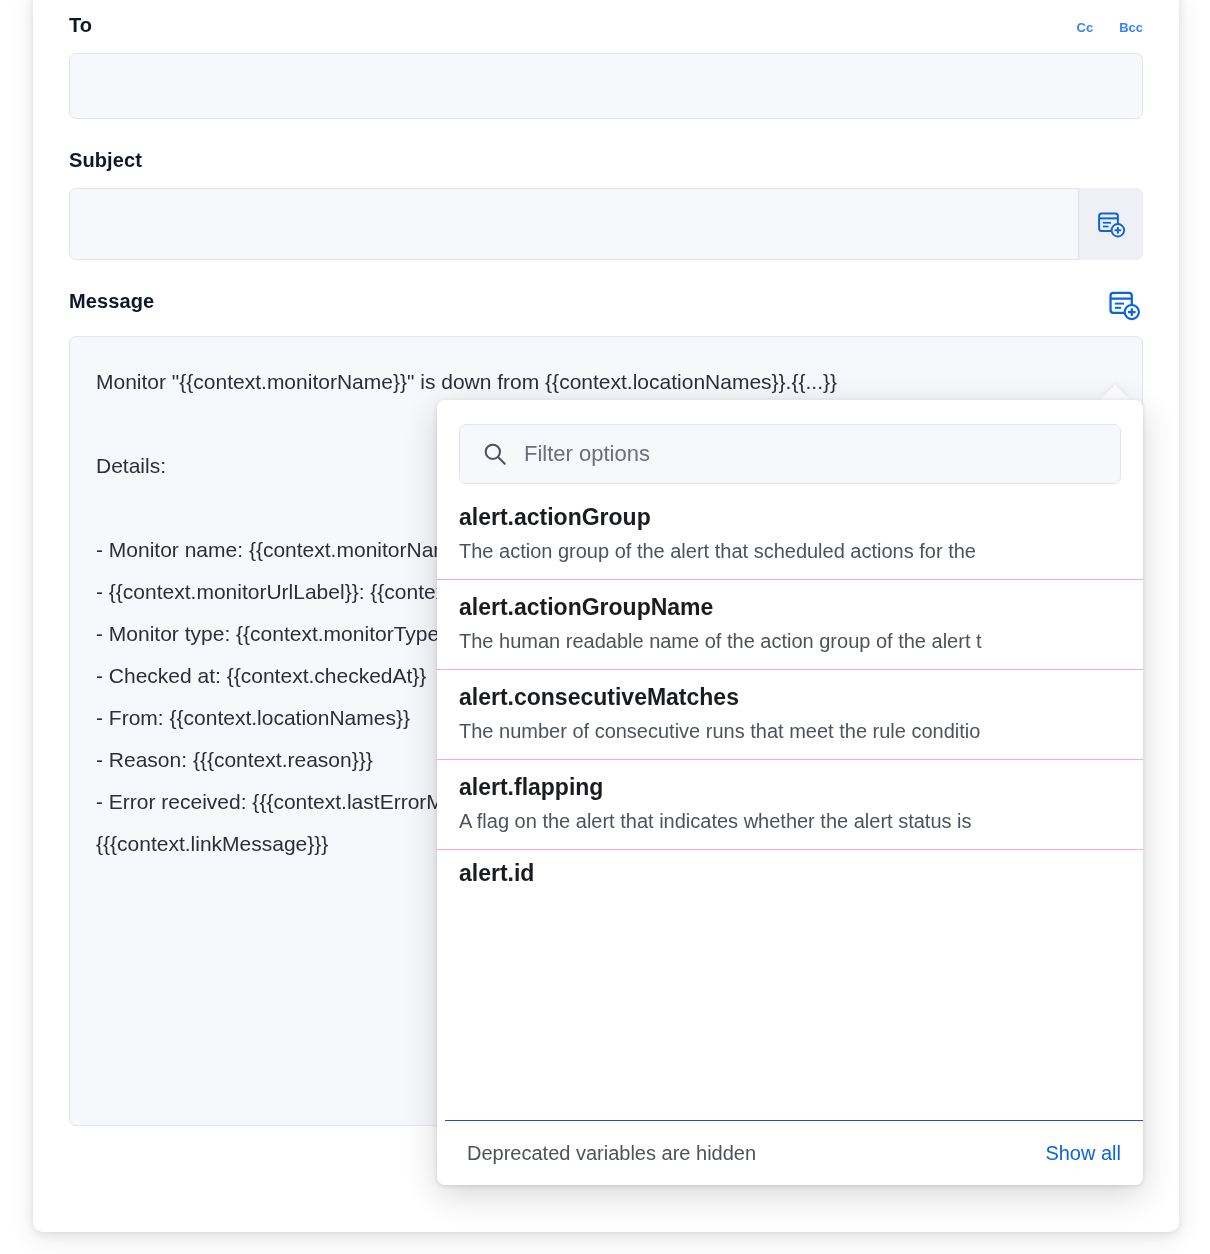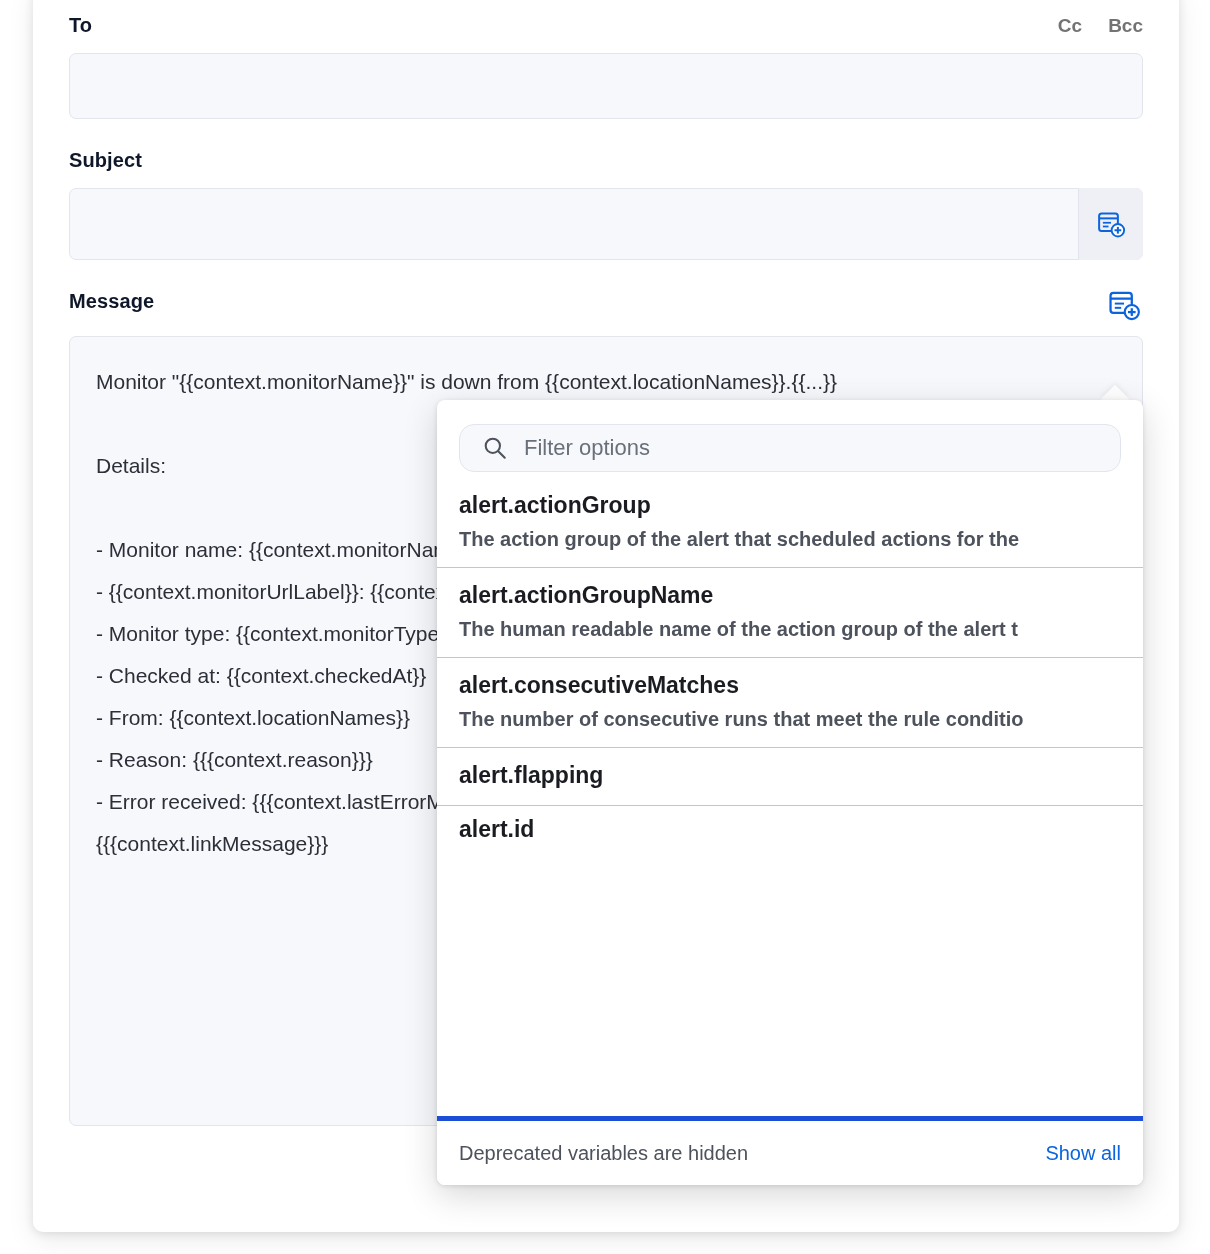--- a/index.html
+++ b/index.html
@@ -41,22 +41,22 @@
     font-size: 20px;
     font-weight: bold;
     color: #0f172a;
     letter-spacing: 0.1px;
   }
   .link-group {
     display: flex;
     gap: 26px;
   }
   .link {
-    color: #737373;
-    font-size: 19px;
+    color: #3b82f6;
+    font-size: 13px;
     font-weight: bold;
     cursor: pointer;
   }
 
   .input-box {
     background: #f7f8fc;
     border: 1px solid #e3e5ee;
     border-radius: 7px;
     box-sizing: border-box;
     width: 100%;
@@ -156,24 +156,24 @@
     height: 20px;
     background: #ffffff;
     transform: rotate(45deg);
     box-shadow: -2px -2px 5px rgba(0,0,0,0.05);
   }
   .filter-wrap {
     padding: 24px 22px 14px 22px;
   }
   .filter-box {
     position: relative;
-    height: 48px;
+    height: 60px;
     background: #f7f8fc;
     border: 1px solid #e3e5ee;
-    border-radius: 15px;
+    border-radius: 7px;
     display: flex;
     align-items: center;
     padding-left: 62px;
     box-sizing: border-box;
   }
   .filter-box input {
     border: 0;
     outline: none;
     background: transparent;
     font-size: 22px;
@@ -207,37 +207,37 @@
     font-weight: bold;
     color: #1a1c21;
     white-space: nowrap;
   }
   .opt-desc {
     margin-top: 9px;
     font-size: 20px;
     color: #4d525c;
     white-space: nowrap;
     overflow: hidden;
-    font-weight: bold;
   }
   .opt-partial {
     height: 26px;
     overflow: hidden;
     padding: 10px 22px 0 22px;
   }
   .opt-partial .opt-title { color: #1a1c21; }
 
   .popover-footer {
     height: 64px;
-    border-top: 5px solid #1d4ed8;
+    border-top: 1px solid #1d4ed8;
     display: flex;
     align-items: center;
     justify-content: space-between;
     padding: 0 22px;
     background: #ffffff;
+    margin-left: 8px;
   }
   .footer-note {
     font-size: 20px;
     color: #4d525c;
   }
   .footer-link {
     font-size: 20px;
     color: #0b64dd;
     font-weight: normal;
     cursor: pointer;
@@ -333,20 +333,21 @@
       <div class="opt-desc">The human readable name of the action group of the alert t</div>
     </div>
 
     <div class="option">
       <div class="opt-title">alert.consecutiveMatches</div>
       <div class="opt-desc">The number of consecutive runs that meet the rule conditio</div>
     </div>
 
     <div class="option">
       <div class="opt-title">alert.flapping</div>
+      <div class="opt-desc">A flag on the alert that indicates whether the alert status is</div>
     </div>
 
     <div class="opt-partial">
       <div class="opt-title">alert.id</div>
     </div>
 
   </div>
 
   <div class="popover-footer">
     <span class="footer-note">Deprecated variables are hidden</span>

